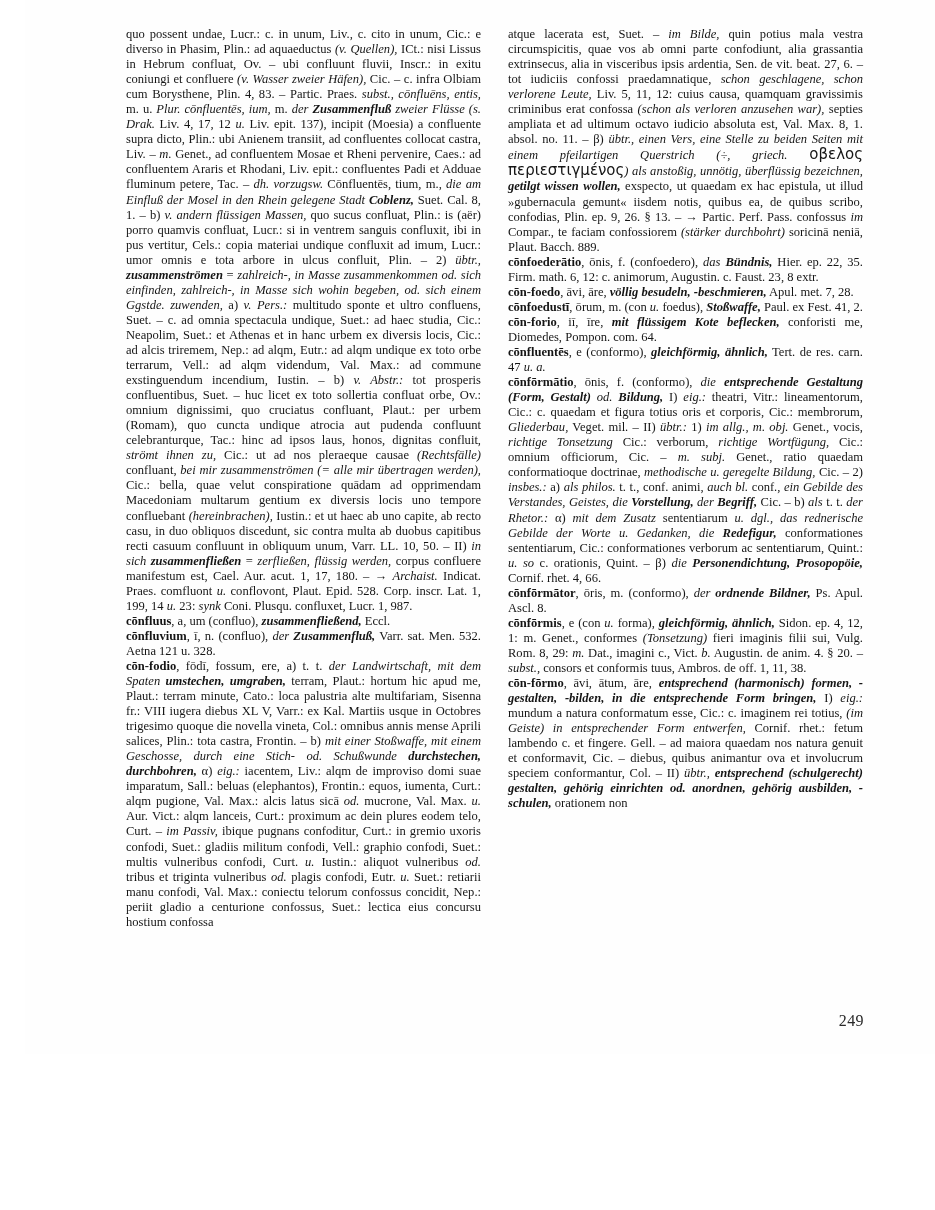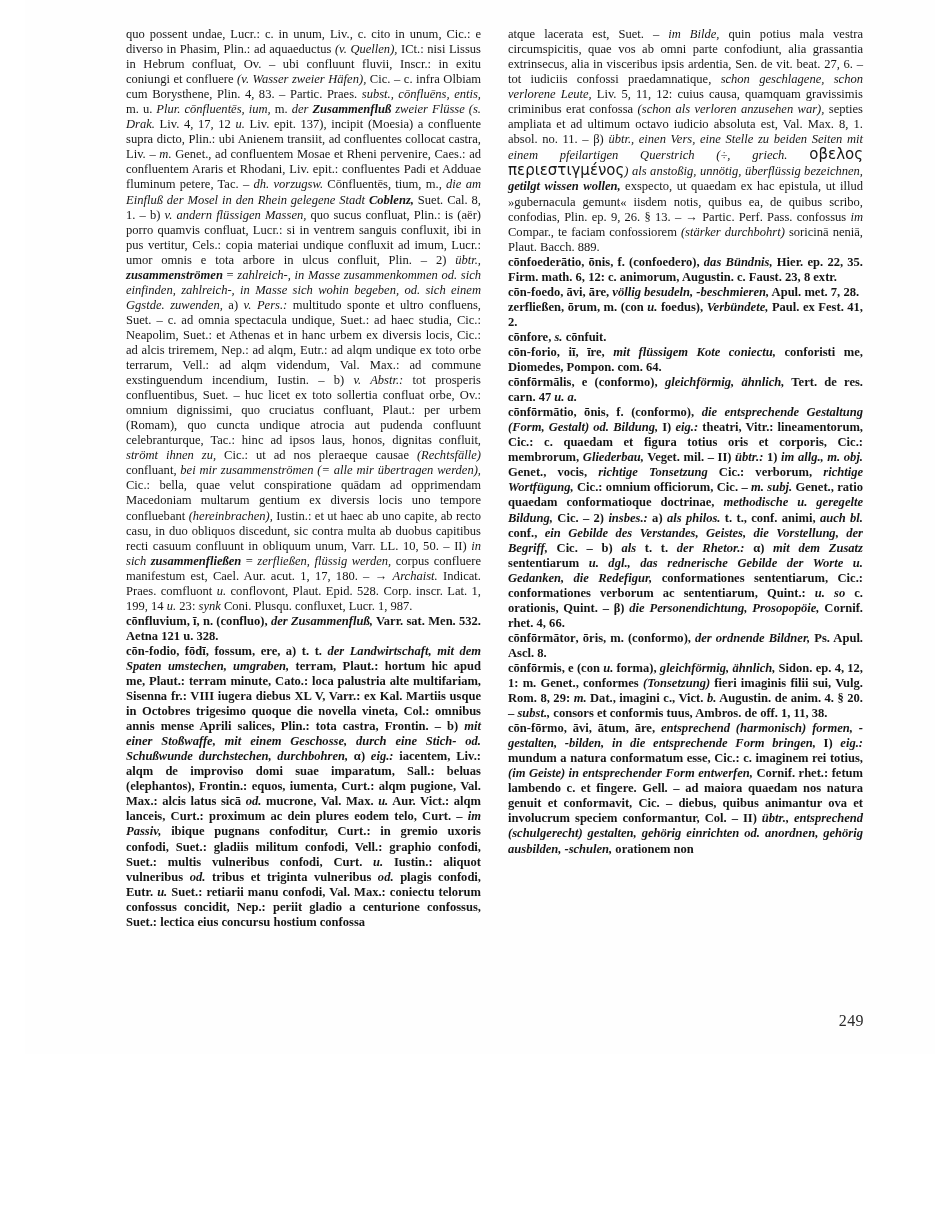--- a/index.html
+++ b/index.html
@@ -42,21 +42,21 @@
     text-justify: inter-word;
     hyphens: manual;
   }
   .col p {
     margin: 0;
     padding: 0;
     text-align: justify;
     text-indent: 0;
   }
   
-  .col p + p { margin-top: 0; font-weight: bold; }
+  .col p + p { margin-top: 0; }
   .gk { font-family: "DejaVu Sans", sans-serif; font-style: normal; font-size: 15px; }
 
   .pageno {
     position: absolute;
     right: 96px;
     bottom: 24px;
     font-size: 16px;
     color: #2a2a2a;
     letter-spacing: 0.4px;
     font-family: "Liberation Serif", "DejaVu Serif", serif;
@@ -67,31 +67,31 @@
 </style>
 </head>
 <body>
 
 <div id="page">
 
   <div class="columns">
 
     <div class="col" id="col-left">
         <p>quo possent undae, Lucr.: c. in unum, Liv., c. cito in unum, Cic.: e diverso in Phasim, Plin.: ad aquaeductus <i>(v. Quellen),</i> ICt.: nisi Lissus in Hebrum confluat, Ov. – ubi confluunt fluvii, Inscr.: in exitu coniungi et confluere <i>(v. Wasser zweier Häfen),</i> Cic. – c. infra Olbiam cum Borysthene, Plin. 4, 83. – Partic. Praes. <i>subst., cōnfluēns, entis,</i> m. u. <i>Plur. cōnfluentēs, ium,</i> m. <i>der</i> <b><i>Zusammenfluß</i></b> <i>zweier Flüsse (s. Drak.</i> Liv. 4, 17, 12 <i>u.</i> Liv. epit. 137), incipit (Moesia) a confluente supra dicto, Plin.: ubi Anienem transiit, ad confluentes collocat castra, Liv. – <i>m.</i> Genet., ad confluentem Mosae et Rheni pervenire, Caes.: ad confluentem Araris et Rhodani, Liv. epit.: confluentes Padi et Adduae fluminum petere, Tac. – <i>dh. vorzugsw.</i> Cōnfluentēs, tium, m., <i>die am Einfluß der Mosel in den Rhein gelegene Stadt</i> <b><i>Coblenz,</i></b> Suet. Cal. 8, 1. – b) <i>v. andern flüssigen Massen,</i> quo sucus confluat, Plin.: is (aër) porro quamvis confluat, Lucr.: si in ventrem sanguis confluxit, ibi in pus vertitur, Cels.: copia materiai undique confluxit ad imum, Lucr.: umor omnis e tota arbore in ulcus confluit, Plin. – 2) <i>übtr.,</i> <b><i>zusammenströmen</i></b> = <i>zahlreich-, in Masse zusammenkommen od. sich einfinden, zahlreich-, in Masse sich wohin begeben, od. sich einem Ggstde. zuwenden,</i> a) <i>v. Pers.:</i> multitudo sponte et ultro confluens, Suet. – c. ad omnia spectacula undique, Suet.: ad haec studia, Cic.: Neapolim, Suet.: et Athenas et in hanc urbem ex diversis locis, Cic.: ad alcis triremem, Nep.: ad alqm, Eutr.: ad alqm undique ex toto orbe terrarum, Vell.: ad alqm videndum, Val. Max.: ad commune exstinguendum incendium, Iustin. – b) <i>v. Abstr.:</i> tot prosperis confluentibus, Suet. – huc licet ex toto sollertia confluat orbe, Ov.: omnium dignissimi, quo cruciatus confluant, Plaut.: per urbem (Romam), quo cuncta undique atrocia aut pudenda confluunt celebranturque, Tac.: hinc ad ipsos laus, honos, dignitas confluit, <i>strömt ihnen zu,</i> Cic.: ut ad nos pleraeque causae <i>(Rechtsfälle)</i> confluant, <i>bei mir zusammenströmen (= alle mir übertragen werden),</i> Cic.: bella, quae velut conspiratione quādam ad opprimendam Macedoniam multarum gentium ex diversis locis uno tempore confluebant <i>(hereinbrachen),</i> Iustin.: et ut haec ab uno capite, ab recto casu, in duo obliquos discedunt, sic contra multa ab duobus capitibus recti casuum confluunt in obliquum unum, Varr. LL. 10, 50. – II) <i>in sich</i> <b><i>zusammenfließen</i></b> = <i>zerfließen, flüssig werden,</i> corpus confluere manifestum est, Cael. Aur. acut. 1, 17, 180. – → <i>Archaist.</i> Indicat. Praes. comfluont <i>u.</i> conflovont, Plaut. Epid. 528. Corp. inscr. Lat. 1, 199, 14 <i>u.</i> 23: <i>synk</i> Coni. Plusqu. confluxet, Lucr. 1, 987.</p>
+        <p><b>cōnfluus</b>, a, um (confluo), <b><i>zusammenfließend,</i></b> Eccl.</p>
         <p><b>cōnfluvium</b>, ī, n. (confluo), <i>der</i> <b><i>Zusammenfluß,</i></b> Varr. sat. Men. 532. Aetna 121 u. 328.</p>
         <p><b>cōn-fodio</b>, fōdī, fossum, ere, a) t. t. <i>der Landwirtschaft, mit dem Spaten</i> <b><i>umstechen, umgraben,</i></b> terram, Plaut.: hortum hic apud me, Plaut.: terram minute, Cato.: loca palustria alte multifariam, Sisenna fr.: VIII iugera diebus XL V, Varr.: ex Kal. Martiis usque in Octobres trigesimo quoque die novella vineta, Col.: omnibus annis mense Aprili salices, Plin.: tota castra, Frontin. – b) <i>mit einer Stoßwaffe, mit einem Geschosse, durch eine Stich- od. Schußwunde</i> <b><i>durchstechen, durchbohren,</i></b> α) <i>eig.:</i> iacentem, Liv.: alqm de improviso domi suae imparatum, Sall.: beluas (elephantos), Frontin.: equos, iumenta, Curt.: alqm pugione, Val. Max.: alcis latus sicā <i>od.</i> mucrone, Val. Max. <i>u.</i> Aur. Vict.: alqm lanceis, Curt.: proximum ac dein plures eodem telo, Curt. – <i>im Passiv,</i> ibique pugnans confoditur, Curt.: in gremio uxoris confodi, Suet.: gladiis militum confodi, Vell.: graphio confodi, Suet.: multis vulneribus confodi, Curt. <i>u.</i> Iustin.: aliquot vulneribus <i>od.</i> tribus et triginta vulneribus <i>od.</i> plagis confodi, Eutr. <i>u.</i> Suet.: retiarii manu confodi, Val. Max.: coniectu telorum confossus concidit, Nep.: periit gladio a centurione confossus, Suet.: lectica eius concursu hostium confossa</p>
       </div>
     <div class="col" id="col-right">
         <p>atque lacerata est, Suet. – <i>im Bilde,</i> quin potius mala vestra circumspicitis, quae vos ab omni parte confodiunt, alia grassantia extrinsecus, alia in visceribus ipsis ardentia, Sen. de vit. beat. 27, 6. – tot iudiciis confossi praedamnatique, <i>schon geschlagene, schon verlorene Leute,</i> Liv. 5, 11, 12: cuius causa, quamquam gravissimis criminibus erat confossa <i>(schon als verloren anzusehen war),</i> septies ampliata et ad ultimum octavo iudicio absoluta est, Val. Max. 8, 1. absol. no. 11. – β) <i>übtr., einen Vers, eine Stelle zu beiden Seiten mit einem pfeilartigen Querstrich (÷, griech.</i> <span class="gk">οβελος περιεστιγμένος</span><i>) als anstoßig, unnötig, überflüssig bezeichnen,</i> <b><i>getilgt wissen wollen,</i></b> exspecto, ut quaedam ex hac epistula, ut illud »gubernacula gemunt« iisdem notis, quibus ea, de quibus scribo, confodias, Plin. ep. 9, 26. § 13. – → Partic. Perf. Pass. confossus <i>im</i> Compar., te faciam confossiorem <i>(stärker durchbohrt)</i> soricinā neniā, Plaut. Bacch. 889.</p>
         <p><b>cōnfoederātio</b>, ōnis, f. (confoedero), <i>das</i> <b><i>Bündnis,</i></b> Hier. ep. 22, 35. Firm. math. 6, 12: c. animorum, Augustin. c. Faust. 23, 8 extr.</p>
         <p><b>cōn-foedo</b>, āvi, āre, <b><i>völlig besudeln, -beschmieren,</i></b> Apul. met. 7, 28.</p>
-        <p><b>zerfließen</b>, ōrum, m. (con <i>u.</i> foedus), <b><i>Verbündete,</i></b> Paul. ex Fest. 41, 2.</p>
-        <p><b>cōnfore</b>, <i>s.</i> cōnfuit.</p>
-        <p><b>cōn-forio</b>, iī, īre, <b><i>mit flüssigem Kote coniectu,</i></b> conforisti me, Diomedes, Pompon. com. 64.</p>
-        <p><b>cōnfōrmālis</b>, e (conformo), <b><i>gleichförmig, ähnlich,</i></b> Tert. de res. carn. 47 <i>u. a.</i></p>
+        <p><b>cōnfoedustī</b>, ōrum, m. (con <i>u.</i> foedus), <b><i>Stoßwaffe,</i></b> Paul. ex Fest. 41, 2.</p>
+        <p><b>cōn-forio</b>, iī, īre, <b><i>mit flüssigem Kote beflecken,</i></b> conforisti me, Diomedes, Pompon. com. 64.</p>
+        <p><b>cōnfluentēs</b>, e (conformo), <b><i>gleichförmig, ähnlich,</i></b> Tert. de res. carn. 47 <i>u. a.</i></p>
         <p><b>cōnfōrmātio</b>, ōnis, f. (conformo), <i>die</i> <b><i>entsprechende Gestaltung (Form, Gestalt)</i></b> <i>od.</i> <b><i>Bildung,</i></b> I) <i>eig.:</i> theatri, Vitr.: lineamentorum, Cic.: c. quaedam et figura totius oris et corporis, Cic.: membrorum, <i>Gliederbau,</i> Veget. mil. – II) <i>übtr.:</i> 1) <i>im allg., m. obj.</i> Genet., vocis, <i>richtige Tonsetzung</i> Cic.: verborum, <i>richtige Wortfügung,</i> Cic.: omnium officiorum, Cic. – <i>m. subj.</i> Genet., ratio quaedam conformatioque doctrinae, <i>methodische u. geregelte Bildung,</i> Cic. – 2) <i>insbes.:</i> a) <i>als philos.</i> t. t., conf. animi, <i>auch bl.</i> conf., <i>ein Gebilde des Verstandes, Geistes, die</i> <b><i>Vorstellung,</i></b> <i>der</i> <b><i>Begriff,</i></b> Cic. – b) <i>als</i> t. t. <i>der Rhetor.:</i> α) <i>mit dem Zusatz</i> sententiarum <i>u. dgl., das rednerische Gebilde der Worte u. Gedanken, die</i> <b><i>Redefigur,</i></b> conformationes sententiarum, Cic.: conformationes verborum ac sententiarum, Quint.: <i>u. so</i> c. orationis, Quint. – β) <i>die</i> <b><i>Personendichtung, Prosopopöie,</i></b> Cornif. rhet. 4, 66.</p>
         <p><b>cōnfōrmātor</b>, ōris, m. (conformo), <i>der</i> <b><i>ordnende Bildner,</i></b> Ps. Apul. Ascl. 8.</p>
         <p><b>cōnfōrmis</b>, e (con <i>u.</i> forma), <b><i>gleichförmig, ähnlich,</i></b> Sidon. ep. 4, 12, 1: m. Genet., conformes <i>(Tonsetzung)</i> fieri imaginis filii sui, Vulg. Rom. 8, 29: <i>m.</i> Dat., imagini c., Vict. <i>b.</i> Augustin. de anim. 4. § 20. – <i>subst.,</i> consors et conformis tuus, Ambros. de off. 1, 11, 38.</p>
         <p><b>cōn-fōrmo</b>, āvi, ātum, āre, <b><i>entsprechend (harmonisch) formen, -gestalten, -bilden, in die entsprechende Form bringen,</i></b> I) <i>eig.:</i> mundum a natura conformatum esse, Cic.: c. imaginem rei totius, <i>(im Geiste) in entsprechender Form entwerfen,</i> Cornif. rhet.: fetum lambendo c. et fingere. Gell. – ad maiora quaedam nos natura genuit et conformavit, Cic. – diebus, quibus animantur ova et involucrum speciem conformantur, Col. – II) <i>übtr.,</i> <b><i>entsprechend (schulgerecht) gestalten, gehörig einrichten od. anordnen, gehörig ausbilden, -schulen,</i></b> orationem non</p>
       </div>
 
   </div>
 
   <div class="pageno">249</div>
 

